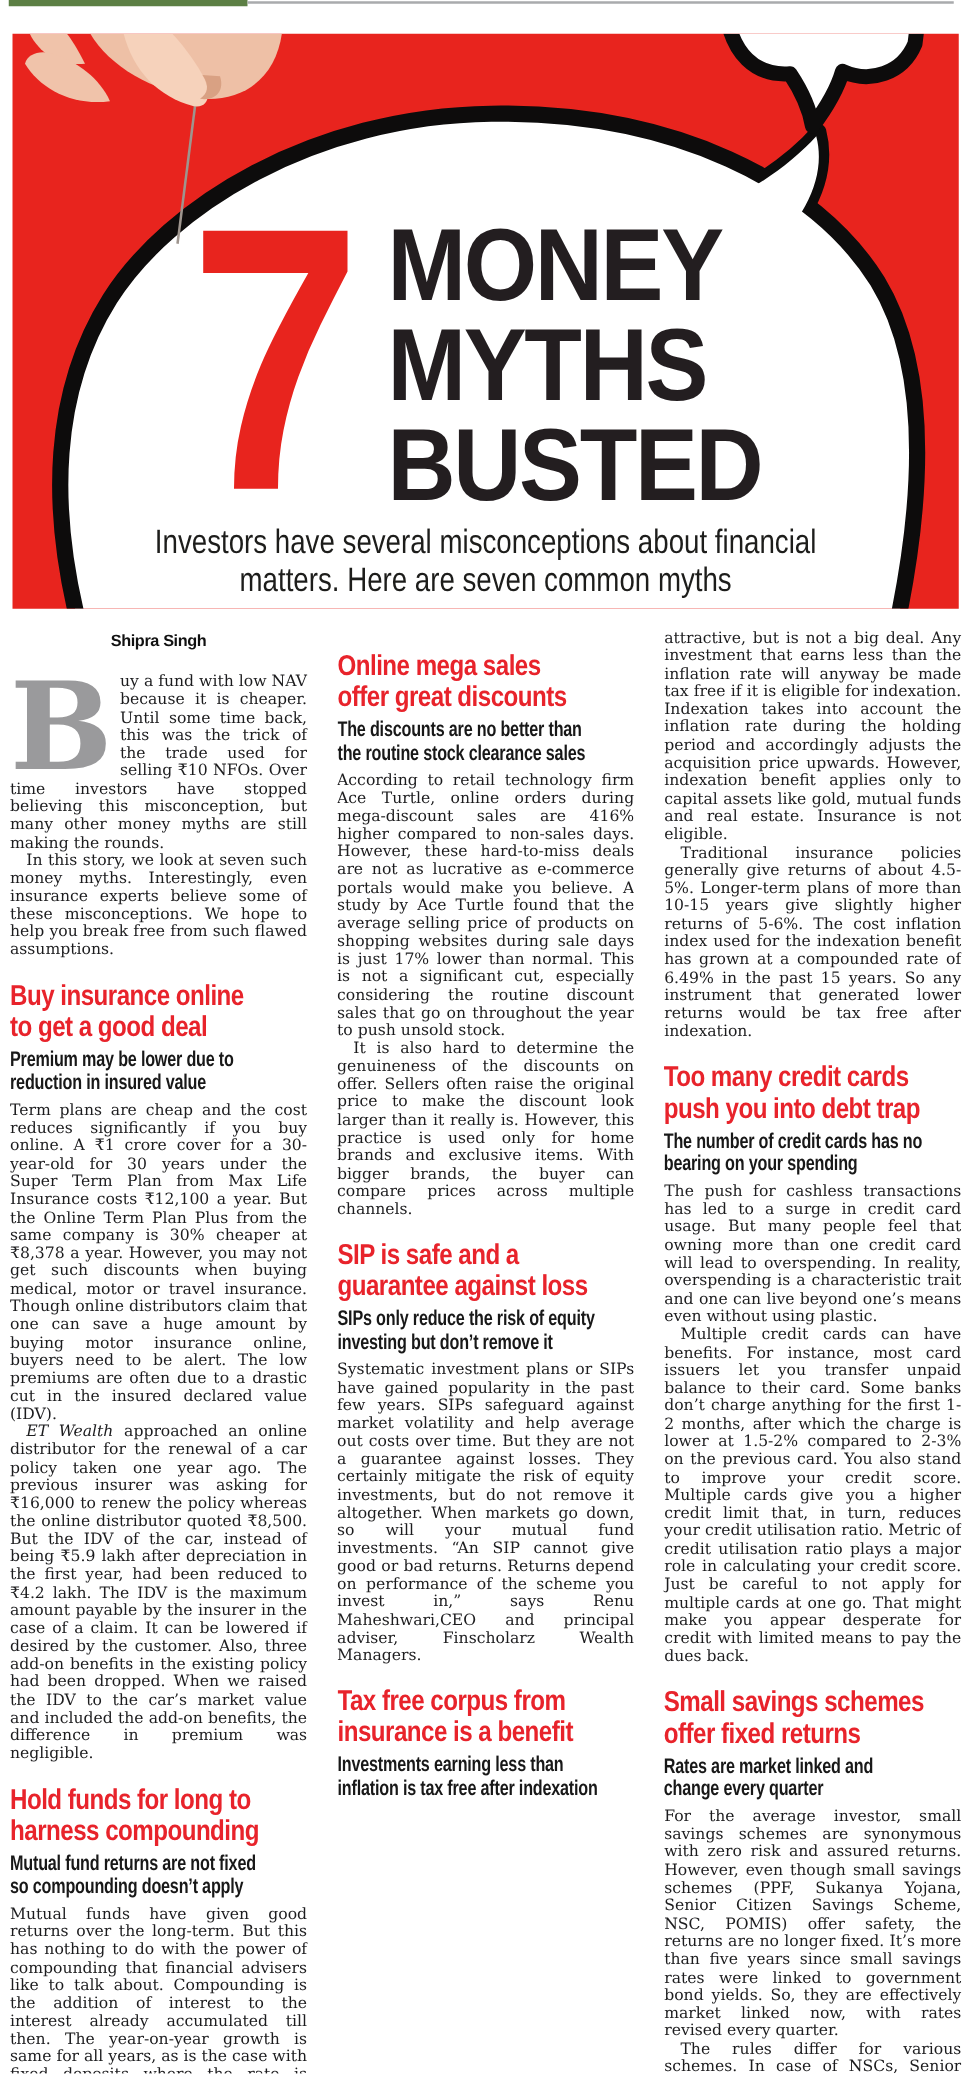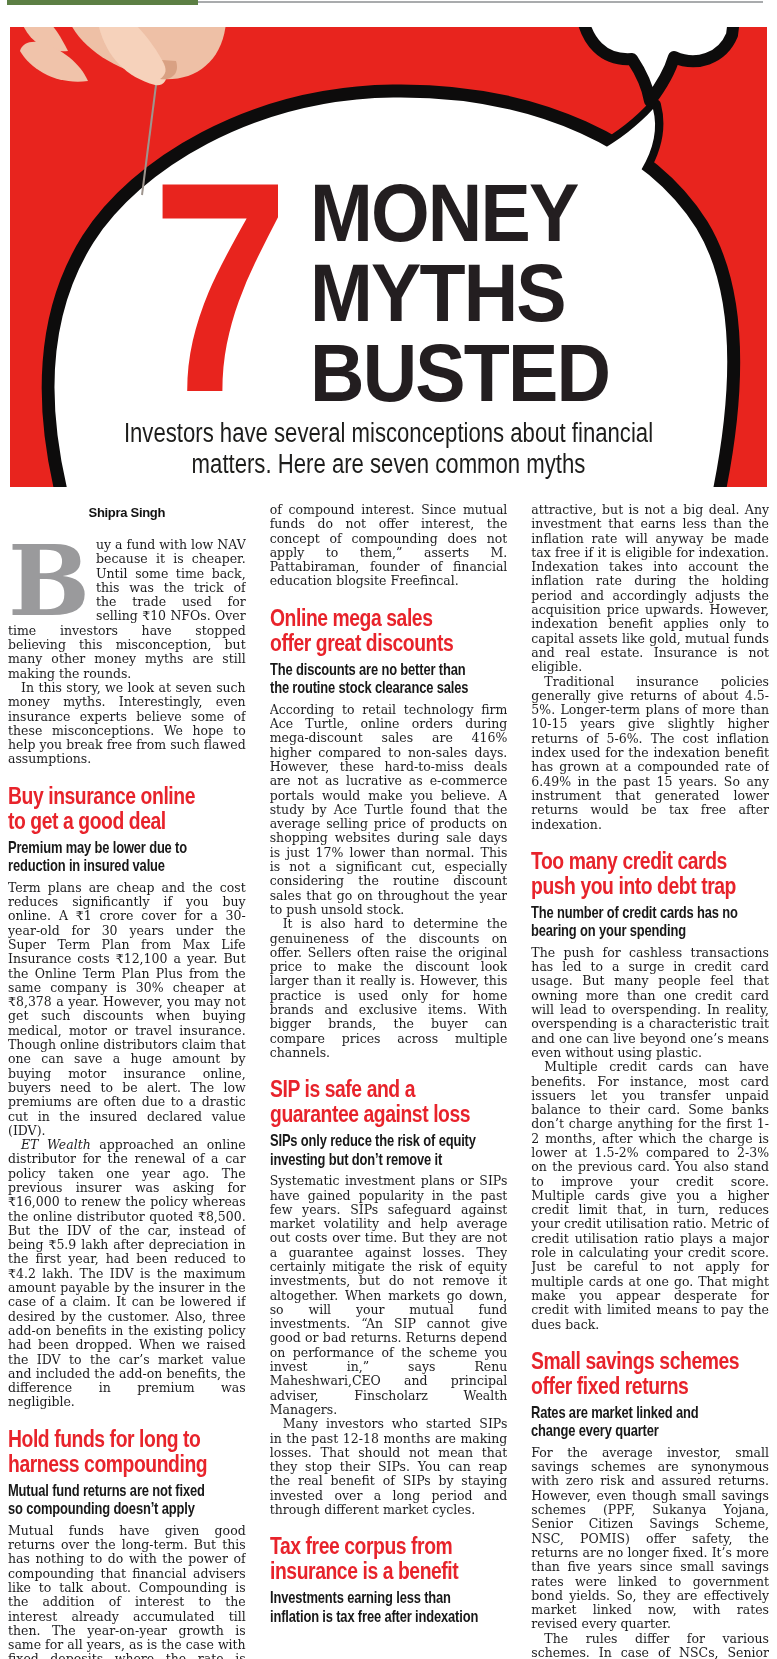--- a/index.html
+++ b/index.html
@@ -92,33 +92,31 @@
 reduction in insured value</h3>
         <p class="body">Term plans are cheap and the cost reduces significantly if you buy online. A ₹1 crore cover for a 30-year-old for 30 years under the Super Term Plan from Max Life Insurance costs ₹12,100 a year. But the Online Term Plan Plus from the same company is 30% cheaper at ₹8,378 a year. However, you may not get such discounts when buying medical, motor or travel insurance. Though online distributors claim that one can save a huge amount by buying motor insurance online, buyers need to be alert. The low premiums are often due to a drastic cut in the insured declared value (IDV).</p>
         <p class="body indent"><em>ET Wealth</em> approached an online distributor for the renewal of a car policy taken one year ago. The previous insurer was asking for ₹16,000 to renew the policy whereas the online distributor quoted ₹8,500. But the IDV of the car, instead of being ₹5.9 lakh after depreciation in the first year, had been reduced to ₹4.2 lakh. The IDV is the maximum amount payable by the insurer in the case of a claim. It can be lowered if desired by the customer. Also, three add-on benefits in the existing policy had been dropped. When we raised the IDV to the car’s market value and included the add-on benefits, the difference in premium was negligible.</p>
         <h2 class="mythhead">Hold funds for long to
 harness compounding</h2>
         <h3 class="subhead">Mutual fund returns are not fixed
 so compounding doesn’t apply</h3>
         <p class="body">Mutual funds have given good returns over the long-term. But this has nothing to do with the power of compounding that financial advisers like to talk about. Compounding is the addition of interest to the interest already accumulated till then. The year-on-year growth is same for all years, as is the case with fixed deposits where the rate is predetermined. But equity and mutual fund returns are not fixed and can vary every year. The average large-cap equity fund rose 3.7% in 2016, shot to 31% in 2017 but the performance was muted at 1.1% in 2018. Stocks and mutual funds have also given negative returns in some years. “The term compounding is used in the context</p>
       </div>
       <div class="col">
-        <p class="body">of compound interest. Since mutual funds do not offer interest, the concept of compounding does not apply to them,” asserts M. Pattabiraman, founder of financial education blogsite Freefincal.</p>
         <h2 class="mythhead">Online mega sales
 offer great discounts</h2>
         <h3 class="subhead">The discounts are no better than
 the routine stock clearance sales</h3>
         <p class="body">According to retail technology firm Ace Turtle, online orders during mega-discount sales are 416% higher compared to non-sales days. However, these hard-to-miss deals are not as lucrative as e-commerce portals would make you believe. A study by Ace Turtle found that the average selling price of products on shopping websites during sale days is just 17% lower than normal. This is not a significant cut, especially considering the routine discount sales that go on throughout the year to push unsold stock.</p>
         <p class="body indent">It is also hard to determine the genuineness of the discounts on offer. Sellers often raise the original price to make the discount look larger than it really is. However, this practice is used only for home brands and exclusive items. With bigger brands, the buyer can compare prices across multiple channels.</p>
         <h2 class="mythhead">SIP is safe and a
 guarantee against loss</h2>
         <h3 class="subhead">SIPs only reduce the risk of equity
 investing but don’t remove it</h3>
         <p class="body">Systematic investment plans or SIPs have gained popularity in the past few years. SIPs safeguard against market volatility and help average out costs over time. But they are not a guarantee against losses. They certainly mitigate the risk of equity investments, but do not remove it altogether. When markets go down, so will your mutual fund investments. “An SIP cannot give good or bad returns. Returns depend on performance of the scheme you invest in,” says Renu Maheshwari,CEO and principal adviser, Finscholarz Wealth Managers.</p>
-        <p class="body indent">Many investors who started SIPs in the past 12-18 months are making losses. That should not mean that they stop their SIPs. You can reap the real benefit of SIPs by staying invested over a long period and through different market cycles.</p>
         <h2 class="mythhead">Tax free corpus from
 insurance is a benefit</h2>
         <h3 class="subhead">Investments earning less than
 inflation is tax free after indexation</h3>
       </div>
       <div class="col">
         <p class="body">attractive, but is not a big deal. Any investment that earns less than the inflation rate will anyway be made tax free if it is eligible for indexation. Indexation takes into account the inflation rate during the holding period and accordingly adjusts the acquisition price upwards. However, indexation benefit applies only to capital assets like gold, mutual funds and real estate. Insurance is not eligible.</p>
         <p class="body indent">Traditional insurance policies generally give returns of about 4.5-5%. Longer-term plans of more than 10-15 years give slightly higher returns of 5-6%. The cost inflation index used for the indexation benefit has grown at a compounded rate of 6.49% in the past 15 years. So any instrument that generated lower returns would be tax free after indexation.</p>
         <h2 class="mythhead">Too many credit cards
 push you into debt trap</h2>

